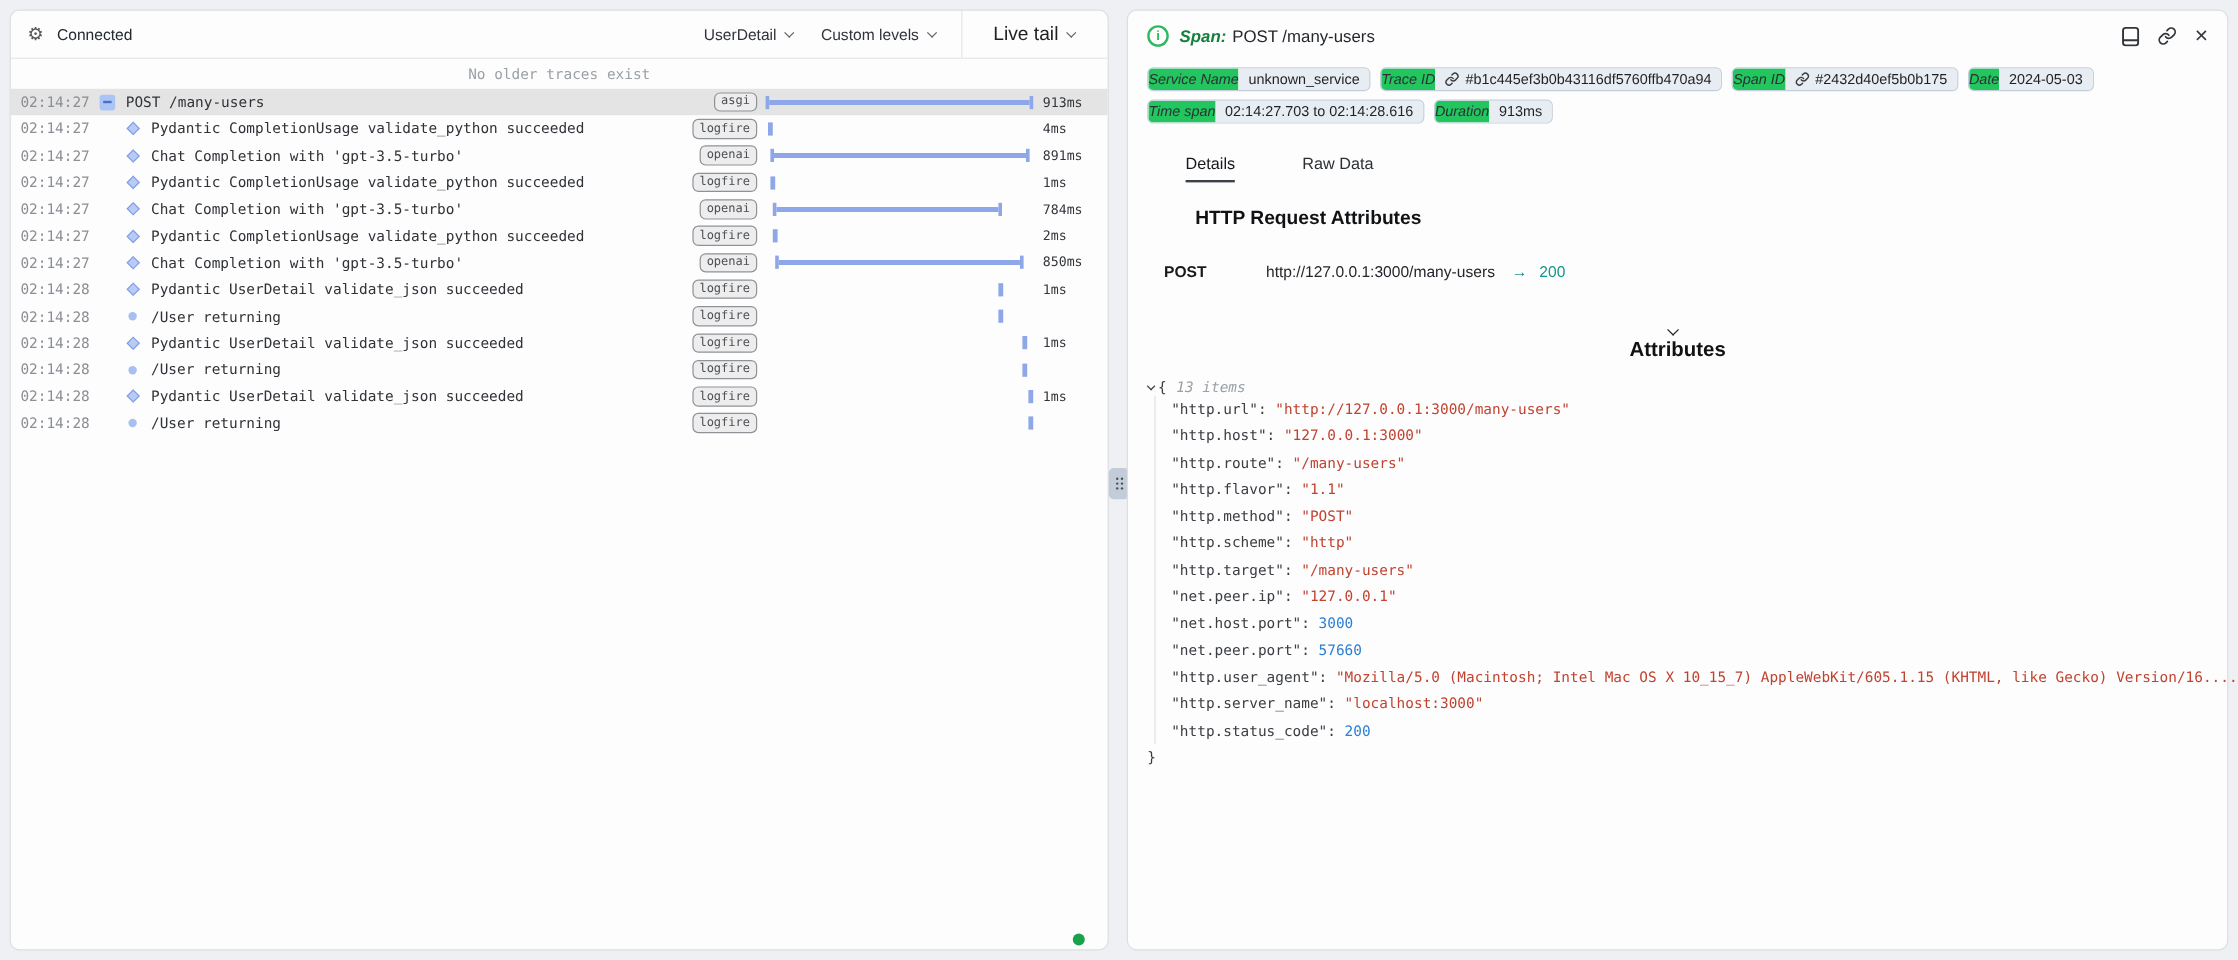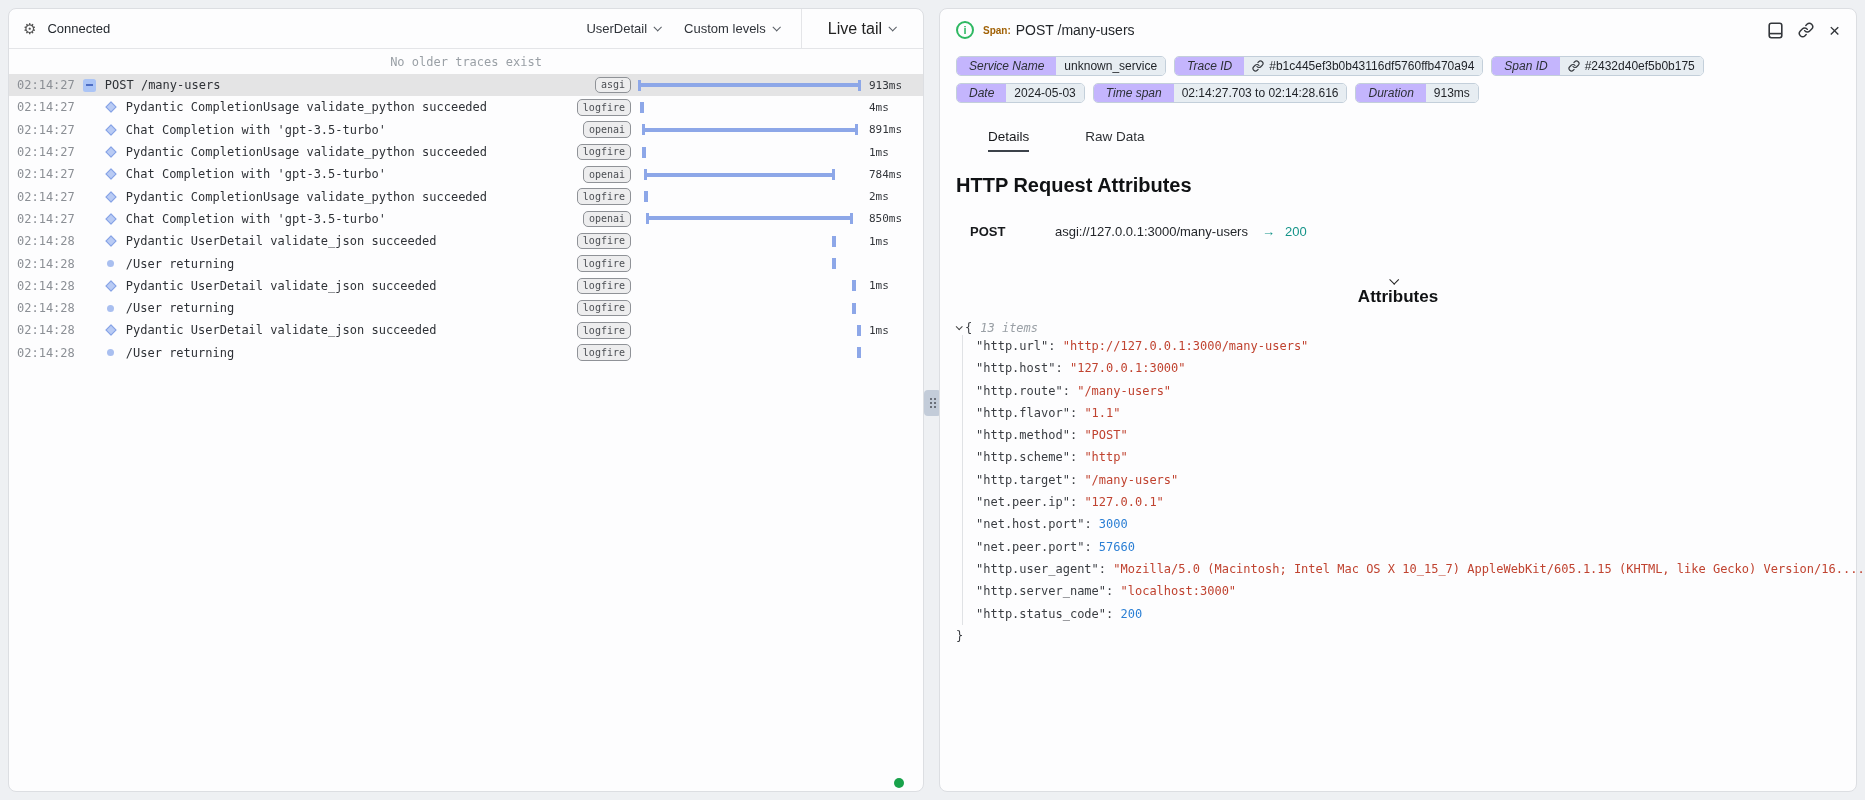--- a/index.html
+++ b/index.html
@@ -93,37 +93,37 @@
     margin:-8px 0 0 -4px;
   }
   
   #detail-panel { left:939px; width:918px; padding:0 16px; }
   .dp-header { height:38px; display:flex; align-items:center; margin-top:2px; }
   .info-icon {
     width:18px; height:18px; border:2px solid #2eb862; border-radius:50%;
     color:#2eb862; font-size:11px; font-weight:bold;
     display:flex; align-items:center; justify-content:center; margin-right:9px;
   }
-  .span-kind { font-weight:bold; font-size:10px; color:#a16207; margin-right:5px; }
+  .span-kind { font-weight:bold; font-size:14px; color:#15803d; margin-right:5px;font-style:italic; }
   .span-title { font-size:14px; color:#24272b; }
   .dp-actions { margin-left:auto; display:flex; align-items:center; gap:15px; }
   .act-icon { cursor:pointer; display:flex; align-items:center; color:#33363b; }
   .close-x { font-size:19px; line-height:1; color:#33363b; }
   .badges { display:flex; flex-wrap:wrap; gap:7px 8px; margin-top:7px; width:840px; }
   .badge { display:flex; border:1px solid #c3cfda; border-radius:5px; overflow:hidden; font-size:12px; }
   .badge .b-label {
-    background:#c4b5fd; color:#2c3036; font-style:italic; padding:2px 12px;
+    background:#22c55e; color:#2c3036; font-style:italic; padding:2px 0;
   }
   .badge .b-value {
     background:#e7edf2; color:#1e2126; padding:2px 8px; display:flex; align-items:center; gap:5px;
   }
   .tabs { display:flex; gap:24px; margin-top:26px; }
   .tab { font-size:13.5px; color:#2c2f33; padding-bottom:6px; cursor:pointer;margin-left:32px; }
   .tab.active { border-bottom:2px solid #3c424a; color:#16181b; }
-  .section-title { margin-top:22px; font-size:20px; font-weight:bold; color:#101214; }
+  .section-title { margin-top:22px; font-size:16px; font-weight:bold; color:#101214;margin-left:40px; }
   .request-line { margin-top:27px; padding-left:14px; display:flex; align-items:center; font-size:13px; }
   .req-method { font-weight:bold; color:#17191c; width:85px; }
   .req-url { color:#24272b; }
   .req-arrow { color:var(--status-teal,#159489); margin:0 10px 0 14px; }
   .req-status { color:var(--status-teal,#159489); }
   .attributes-header { margin-top:38px; display:flex; align-items:center; font-size:17px; font-weight:bold; color:#101214; cursor:pointer;flex-direction:column; }
   .attributes-header .chev { width:7px; height:7px; border-color:#222; margin:0 10px 3px 0; }
   .json-viewer { margin-top:14px; font-family:"DejaVu Sans Mono", monospace; font-size:12px; color:#3a3d42; }
   .json-open { display:flex; align-items:center; }
   .json-open .chev { width:5px; height:5px; border-color:#444; margin:0 4px 2px 0; }
@@ -420,21 +420,21 @@
 
   <div class="tabs">
     <span class="tab active">Details</span>
     <span class="tab">Raw Data</span>
   </div>
 
   <div class="section-title">HTTP Request Attributes</div>
 
   <div class="request-line">
     <span class="req-method">POST</span>
-    <span class="req-url">asgi://127.0.0.1:3000/many-users</span>
+    <span class="req-url">http://127.0.0.1:3000/many-users</span>
     <span class="req-arrow">→</span>
     <span class="req-status">200</span>
   </div>
 
   <div class="attributes-header">
     <span class="chev"></span>
     <span>Attributes</span>
   </div>
 
   <div class="json-viewer">

